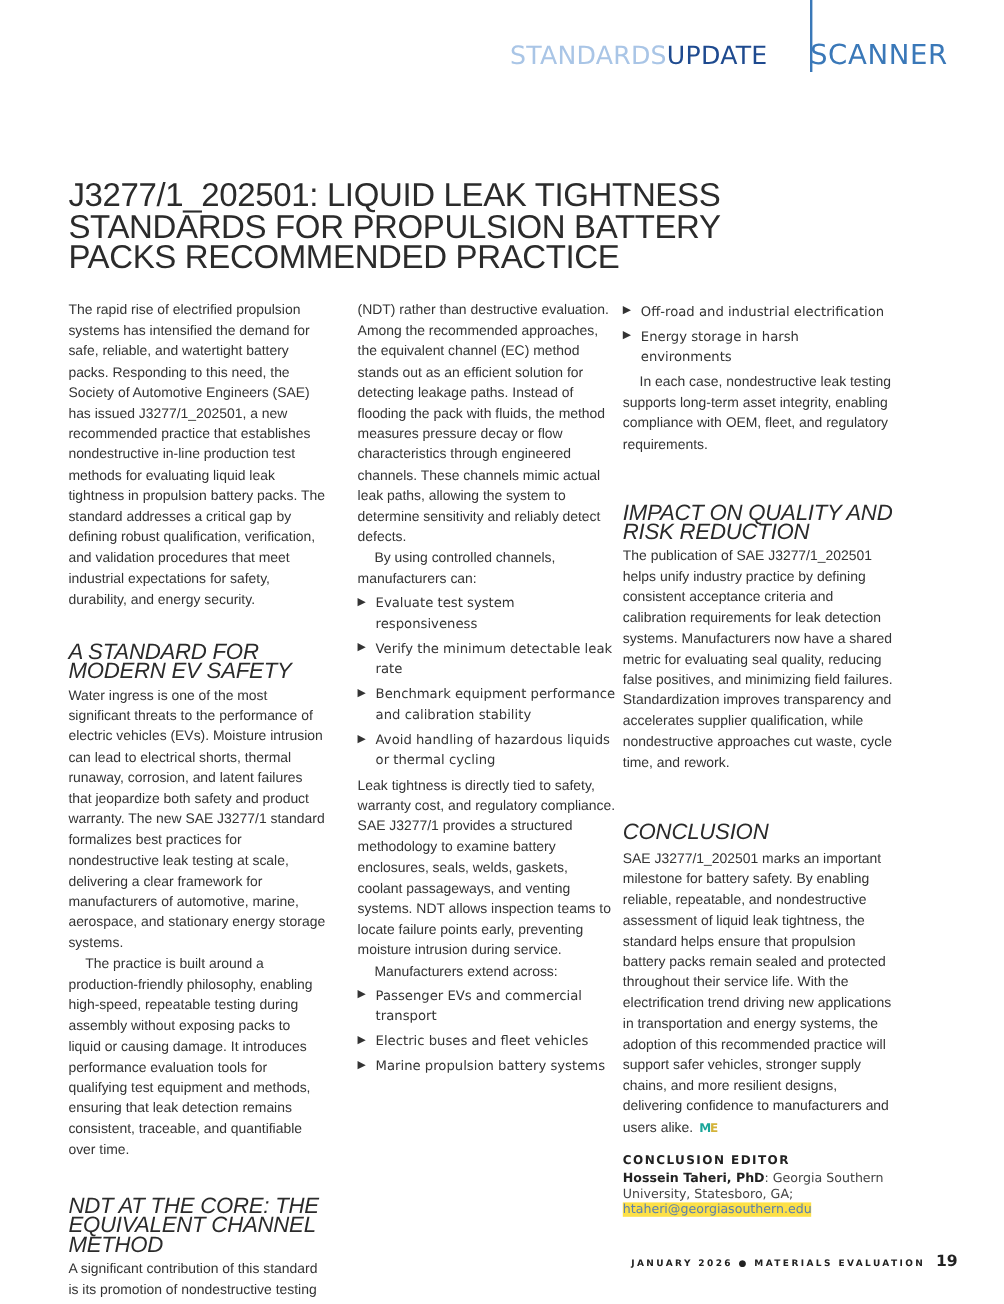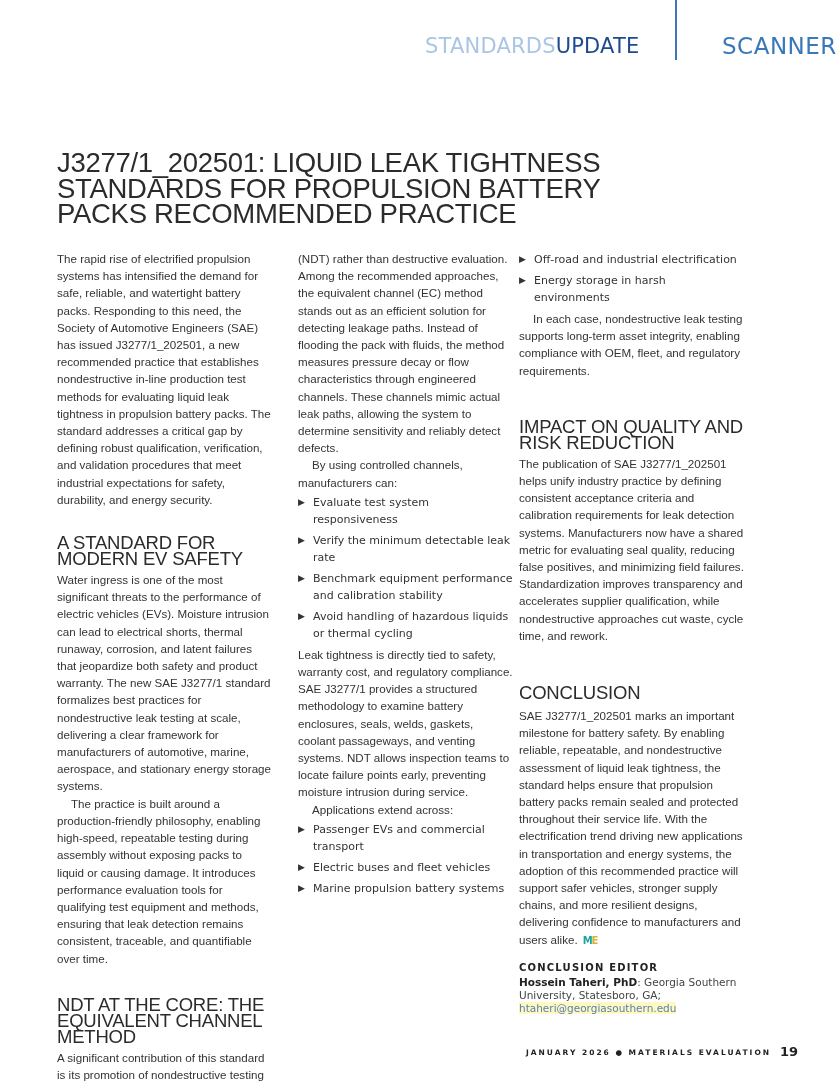--- a/index.html
+++ b/index.html
@@ -4,37 +4,37 @@
 <style>
   html, body { margin:0; padding:0; background:#ffffff; }
   body { width:837px; height:1087px; position:relative; overflow:hidden;
          font-family:"Liberation Sans", sans-serif; color:#2b2b2b; }
   .header { position:absolute; top:0; left:0; width:837px; height:70px; }
   .hdr-std { position:absolute; left:425px; top:34px; font-family:"DejaVu Sans", sans-serif;
              font-weight:normal; font-size:21px; letter-spacing:0.2px; }
   .hdr-std .light { color:#a9c5e6; }
   .hdr-std .dark { color:#1e4a8f; }
   .hdr-rule { position:absolute; left:675px; top:0; width:2px; height:60px; background:#3a78b8; }
-  .hdr-scan { position:absolute; left:722px; top:33px; font-family:"DejaVu Sans", sans-serif;
+  .hdr-scan { position:absolute; left:675px; top:33px; font-family:"DejaVu Sans", sans-serif;
               font-size:23px; color:#3a78b8; letter-spacing:0.5px; }
   .title { position:absolute; left:57px; top:150px; width:560px; font-family:"Liberation Sans", sans-serif;
            font-size:27.5px; line-height:25.5px; color:#2b2b2b; text-transform:uppercase; margin:0; font-weight:normal; letter-spacing:-0.3px; }
   .col { position:absolute; top:250px; width:215px; font-size:11.6px; line-height:17.2px; color:#333; }
   .c1 { left:57px; } .c2 { left:298px; } .c3 { left:519px; width:225px; }
   p { margin:0; }
   .indent { text-indent:14px; }
   h2 { font-family:"Liberation Sans", sans-serif; font-weight:normal; font-size:18.5px; line-height:16px;
-       margin:0; color:#2b2b2b; text-transform:uppercase; letter-spacing:-0.2px; }
+       margin:0; color:#2b2b2b; text-transform:uppercase; letter-spacing:-0.2px;font-style:italic; }
   ul { list-style:none; margin:0; padding:0; }
   li { position:relative; padding-left:15px; margin:3px 0 4px 0; font-family:"DejaVu Sans", sans-serif; font-size:11px; line-height:17px; }
   li .arrow { position:absolute; left:0; top:0; font-size:9px; }
   .editor-title { font-family:"DejaVu Sans", sans-serif; font-weight:bold; font-size:10px; letter-spacing:1.2px; color:#222; margin-top:10px; }
   .editor-body { font-family:"DejaVu Sans", sans-serif; font-size:10.5px; line-height:13px; color:#444; }
   .editor-body b { color:#222; }
-  .email { background:#fef9c3; color:#5a7fb0; }
+  .email { background:#fde047; color:#5a7fb0; }
   .me-logo { display:inline-block; margin-left:5px; font-family:"DejaVu Sans", sans-serif; font-weight:bold; font-size:10px; letter-spacing:-1px; }
   .me-logo .m { color:#1aa69a; } .me-logo .e { color:#d4b33a; }
   .footer { position:absolute; top:1048px; left:526px; font-family:"DejaVu Sans", sans-serif; font-size:7.5px;
             font-weight:bold; letter-spacing:2px; color:#222; }
   .pagenum { position:absolute; top:1044px; left:780px; font-family:"DejaVu Sans", sans-serif; font-size:13px; font-weight:bold; color:#222; }
 </style>
 </head>
 <body>
 
 <div class="header">
@@ -59,21 +59,21 @@
 <div class="col c2">
   <p>(NDT) rather than destructive evaluation. Among the recommended approaches, the equivalent channel (EC) method stands out as an efficient solution for detecting leakage paths. Instead of flooding the pack with fluids, the method measures pressure decay or flow characteristics through engineered channels. These channels mimic actual leak paths, allowing the system to determine sensitivity and reliably detect defects.</p>
   <p class="indent">By using controlled channels, manufacturers can:</p>
   <ul>
     <li><span class="arrow">▶</span><span>Evaluate test system responsiveness</span></li>
     <li><span class="arrow">▶</span><span>Verify the minimum detectable leak rate</span></li>
     <li><span class="arrow">▶</span><span>Benchmark equipment performance and calibration stability</span></li>
     <li><span class="arrow">▶</span><span>Avoid handling of hazardous liquids or thermal cycling</span></li>
   </ul>
   <p>Leak tightness is directly tied to safety, warranty cost, and regulatory compliance. SAE J3277/1 provides a structured methodology to examine battery enclosures, seals, welds, gaskets, coolant passageways, and venting systems. NDT allows inspection teams to locate failure points early, preventing moisture intrusion during service.</p>
-  <p class="indent">Applications extend across:</p>
+  <p class="indent">Manufacturers extend across:</p>
   <ul>
     <li><span class="arrow">▶</span><span>Passenger EVs and commercial transport</span></li>
     <li><span class="arrow">▶</span><span>Electric buses and fleet vehicles</span></li>
     <li><span class="arrow">▶</span><span>Marine propulsion battery systems</span></li>
   </ul>
 </div>
 
 <div class="col c3">
   <ul style="margin-top:-2px;">
     <li><span class="arrow">▶</span><span>Off-road and industrial electrification</span></li>

